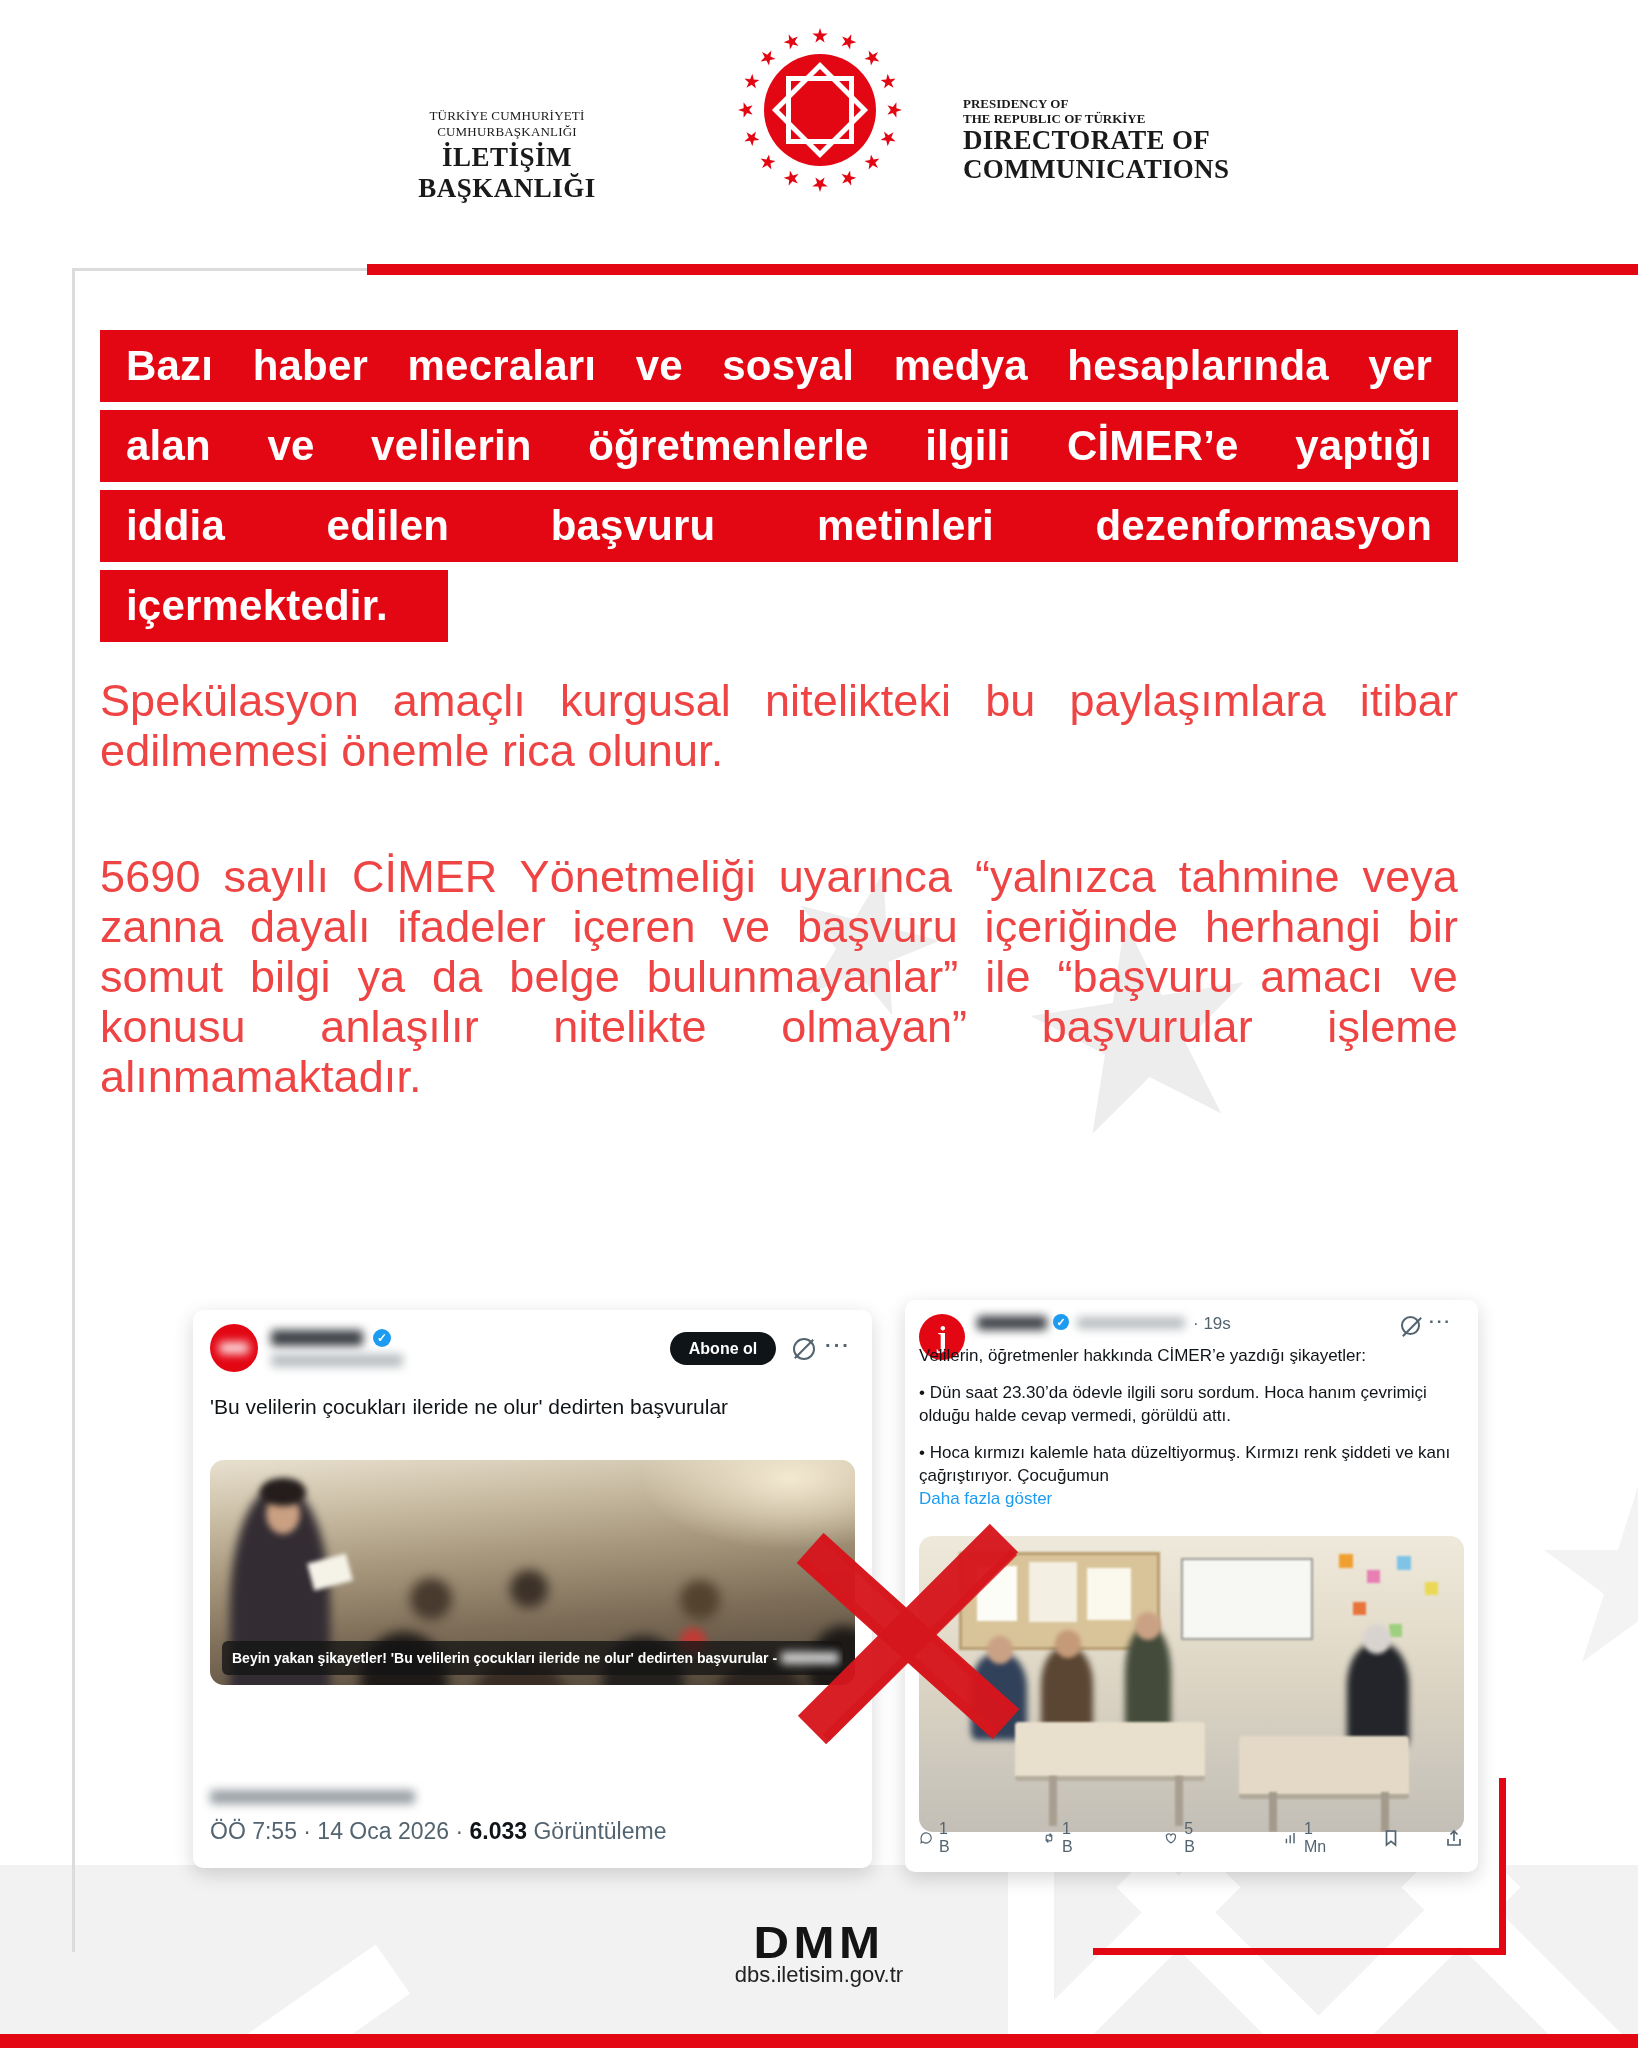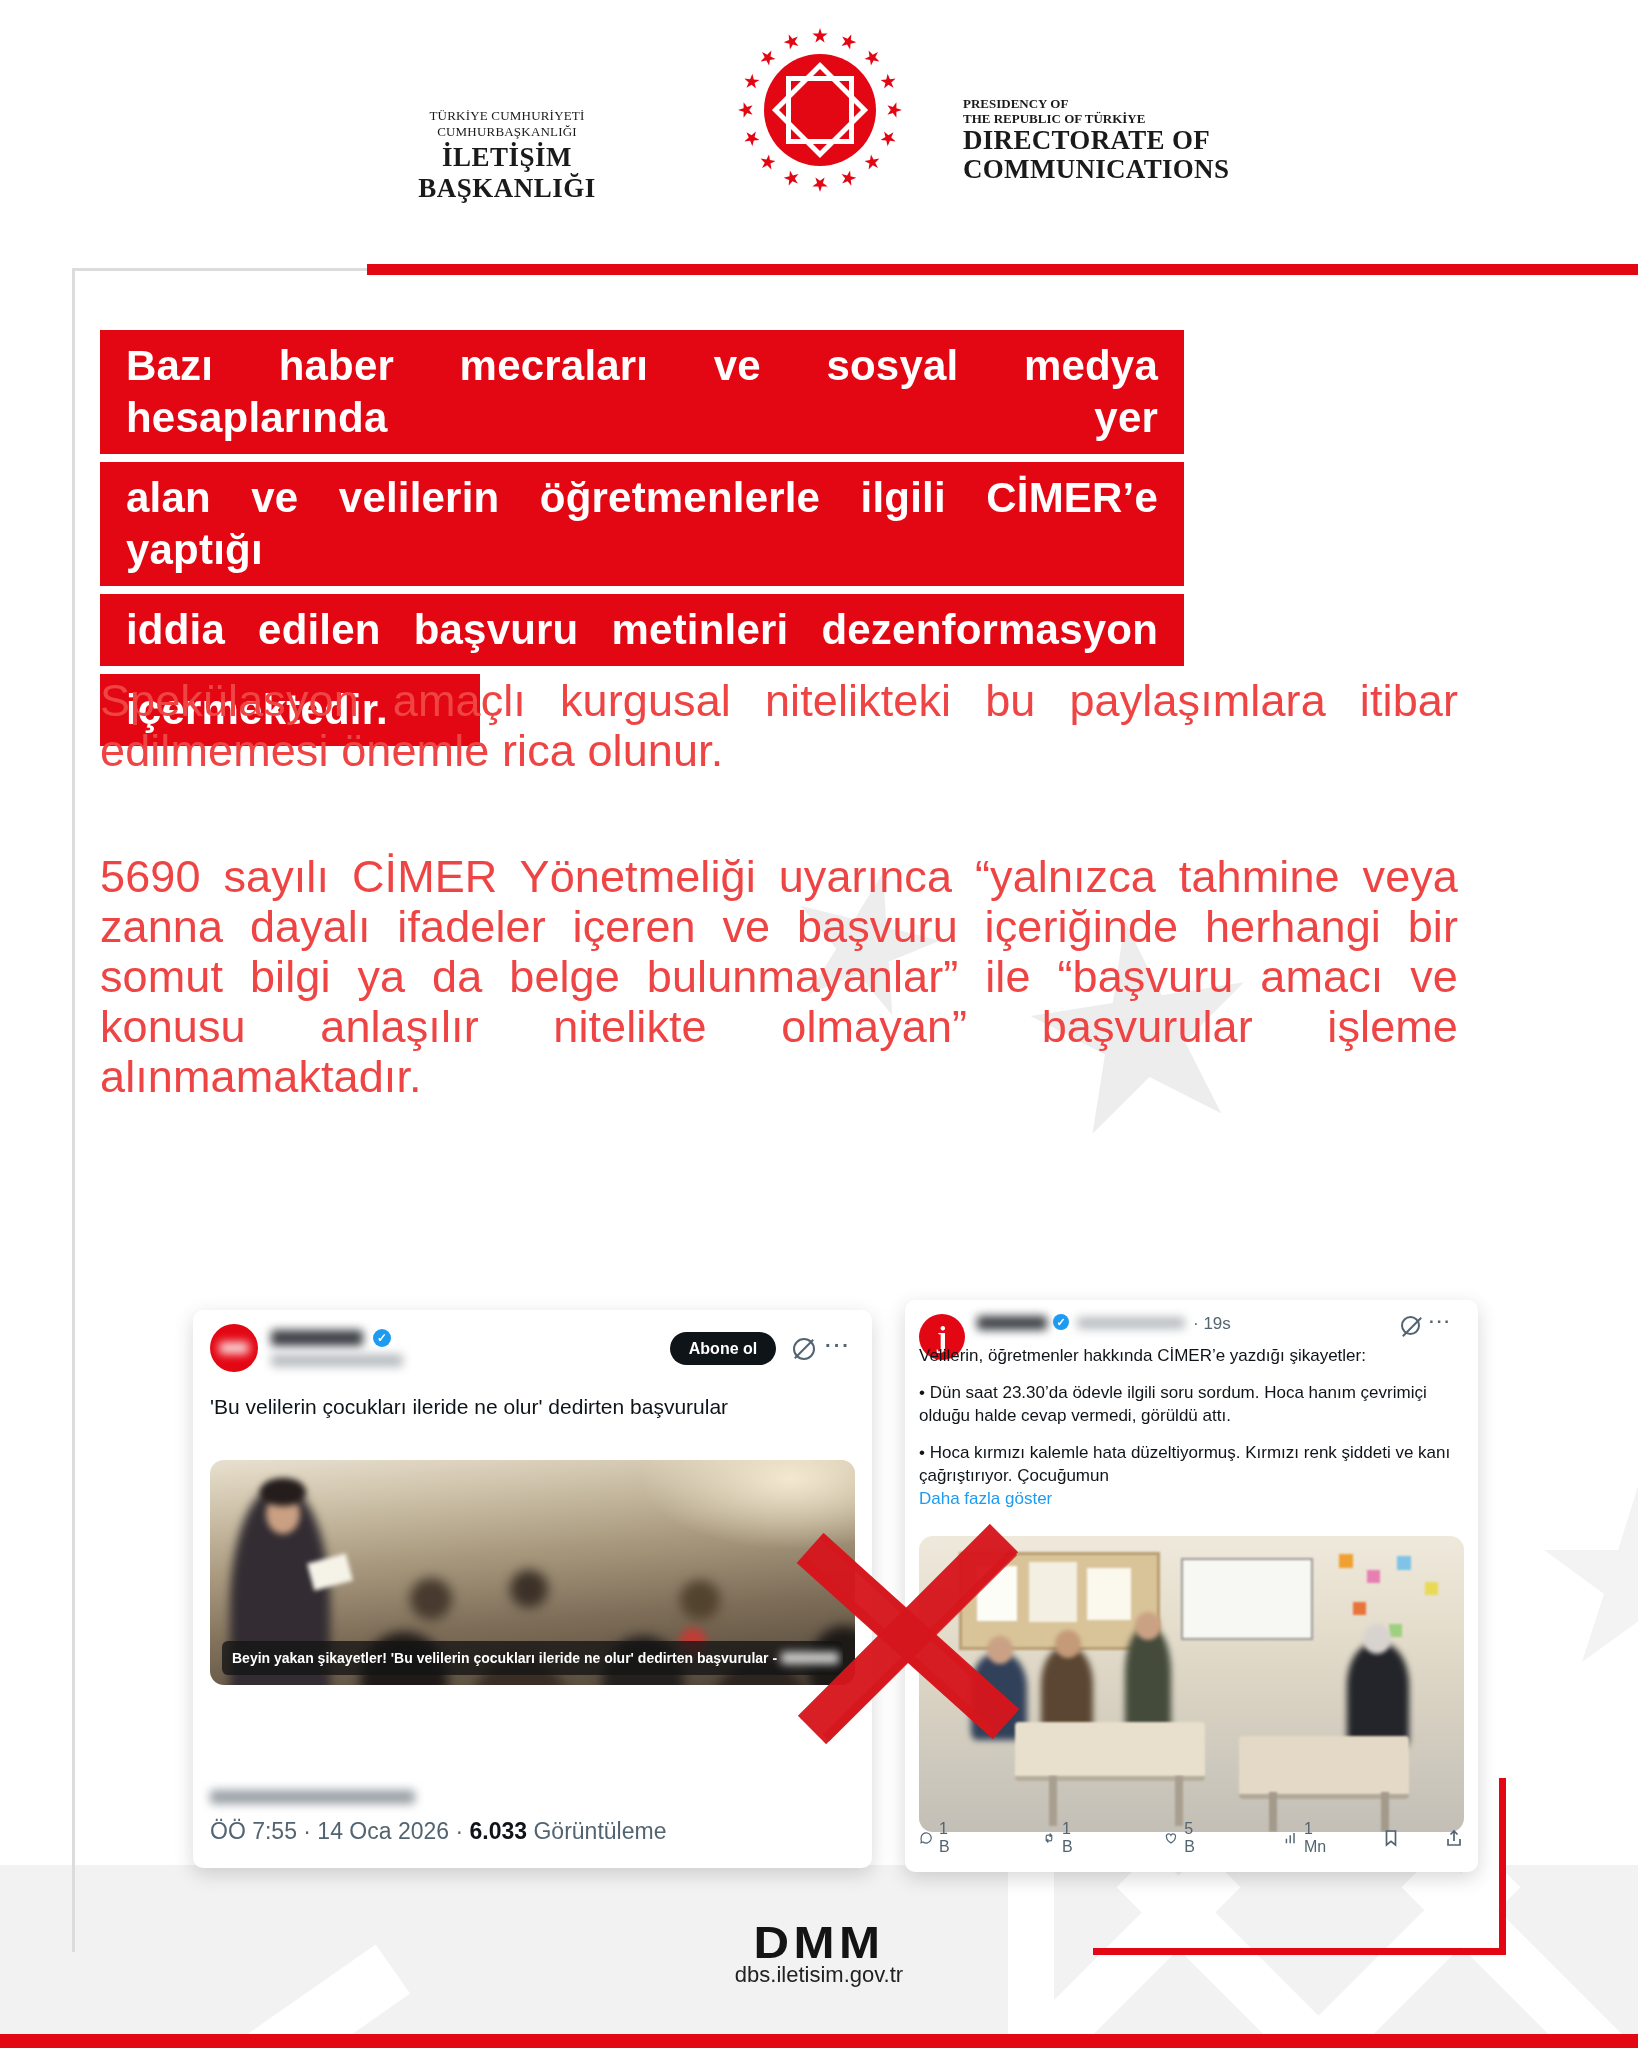--- a/index.html
+++ b/index.html
@@ -33,25 +33,25 @@
 
   .logo{position:absolute;left:740px;top:30px;width:160px;height:160px;}
   .logo-core{position:absolute;left:24px;top:24px;width:112px;height:112px;border-radius:50%;}
   .logo-sq{position:absolute;left:50%;top:50%;width:58px;height:58px;border:5px solid #fff;background:transparent;}
   .logo-sq.a{transform:translate(-50%,-50%) rotate(0deg);}
   .logo-sq.b{transform:translate(-50%,-50%) rotate(45deg);}
   .orbit-star{position:absolute;left:72px;top:72px;width:16px;height:16px;
            clip-path:polygon(50% 0%,61% 35%,98% 35%,68% 57%,79% 91%,50% 70%,21% 91%,32% 57%,2% 35%,39% 35%);}
 
   
-  .headline{position:absolute;left:100px;top:330px;width:1084px;}
+  .headline{position:absolute;left:100px;top:330px;width:1358px;}
   .hl-line{box-sizing:border-box;display:block;width:100%;margin-bottom:8px;padding:10px 26px;
            color:#fff;font-size:42px;line-height:52px;font-weight:800;
            text-align:justify;text-align-last:justify;letter-spacing:.2px;}
-  .hl-line.last{display:inline-block;width:auto;text-align:left;text-align-last:left;padding-right:92px;}
+  .hl-line.last{display:inline-block;width:auto;text-align:left;text-align-last:left;padding-right:60px;}
 
   
   .para{position:absolute;left:100px;width:1358px;color:#ef4444;font-size:45px;line-height:50px;
         text-align:justify;letter-spacing:.1px;}
   .para1{top:676px;}
   .para2{top:852px;}
 
   
   .tweet{position:absolute;background:#fff;border-radius:10px;box-shadow:0 6px 20px rgba(0,0,0,.16);}
   .tweet-l{left:193px;top:1310px;width:679px;height:558px;}

